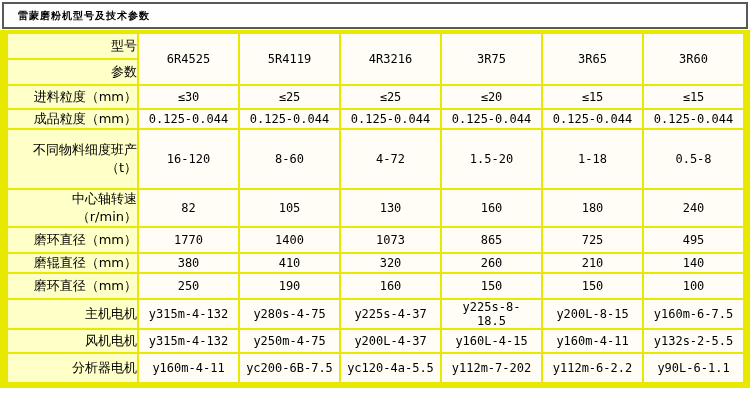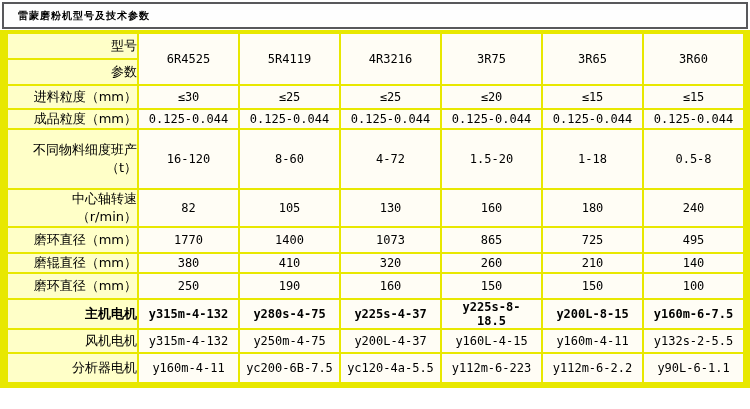--- a/index.html
+++ b/index.html
@@ -159,21 +159,21 @@
             <td class="label">
               <div class="lab1">磨环直径（mm）</div>
             </td>
             <td class="val"><div>250</div></td>
             <td class="val"><div>190</div></td>
             <td class="val"><div>160</div></td>
             <td class="val"><div>150</div></td>
             <td class="val"><div>150</div></td>
             <td class="val"><div>100</div></td>
           </tr>
-          <tr style="height: 28px; font-weight: bold;">
+          <tr style="height: 28px;">
             <td class="label">
               <div class="lab1">主机电机</div>
             </td>
             <td class="val"><div>y315m-4-132</div></td>
             <td class="val"><div>y280s-4-75</div></td>
             <td class="val"><div>y225s-4-37</div></td>
             <td class="val"><div>y225s-8-
 18.5</div></td>
             <td class="val"><div>y200L-8-15</div></td>
             <td class="val"><div>y160m-6-7.5</div></td>
@@ -189,20 +189,20 @@
             <td class="val"><div>y160m-4-11</div></td>
             <td class="val"><div>y132s-2-5.5</div></td>
           </tr>
           <tr style="height: 30px;">
             <td class="label">
               <div class="lab1">分析器电机</div>
             </td>
             <td class="val"><div>y160m-4-11</div></td>
             <td class="val"><div>yc200-6B-7.5</div></td>
             <td class="val"><div>yc120-4a-5.5</div></td>
-            <td class="val"><div>y112m-6-223</div></td>
+            <td class="val"><div>y112m-7-202</div></td>
             <td class="val"><div>y112m-6-2.2</div></td>
             <td class="val"><div>y90L-6-1.1</div></td>
           </tr>
         </tbody>
     </table>
   </div>
 </div>
 
 </body></html>

